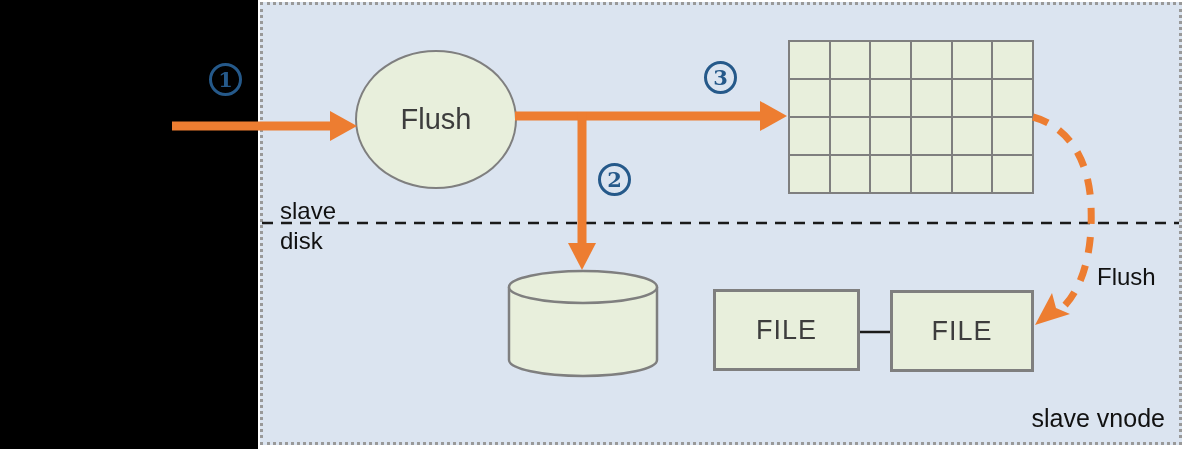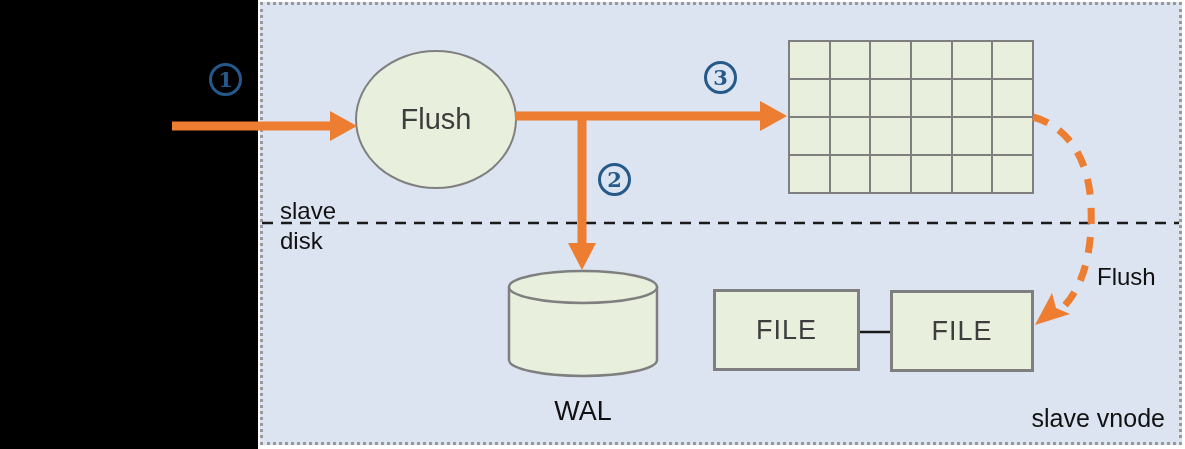--- a/index.html
+++ b/index.html
@@ -203,21 +203,20 @@
       <div class="cell"></div>
       <div class="cell"></div>
       <div class="cell"></div>
       <div class="cell"></div>
       <div class="cell"></div>
     </div>
 
   <div id="memory-label">slave</div>
   <div id="disk-label">disk</div>
 
-  <div id="wal-label">WAL</div>
 
   <div id="file-box-1" class="file-box">
     <span>FILE</span>
   </div>
   <div id="file-box-2" class="file-box">
     <span>FILE</span>
   </div>
 
   <div id="flush-label">Flush</div>
 

